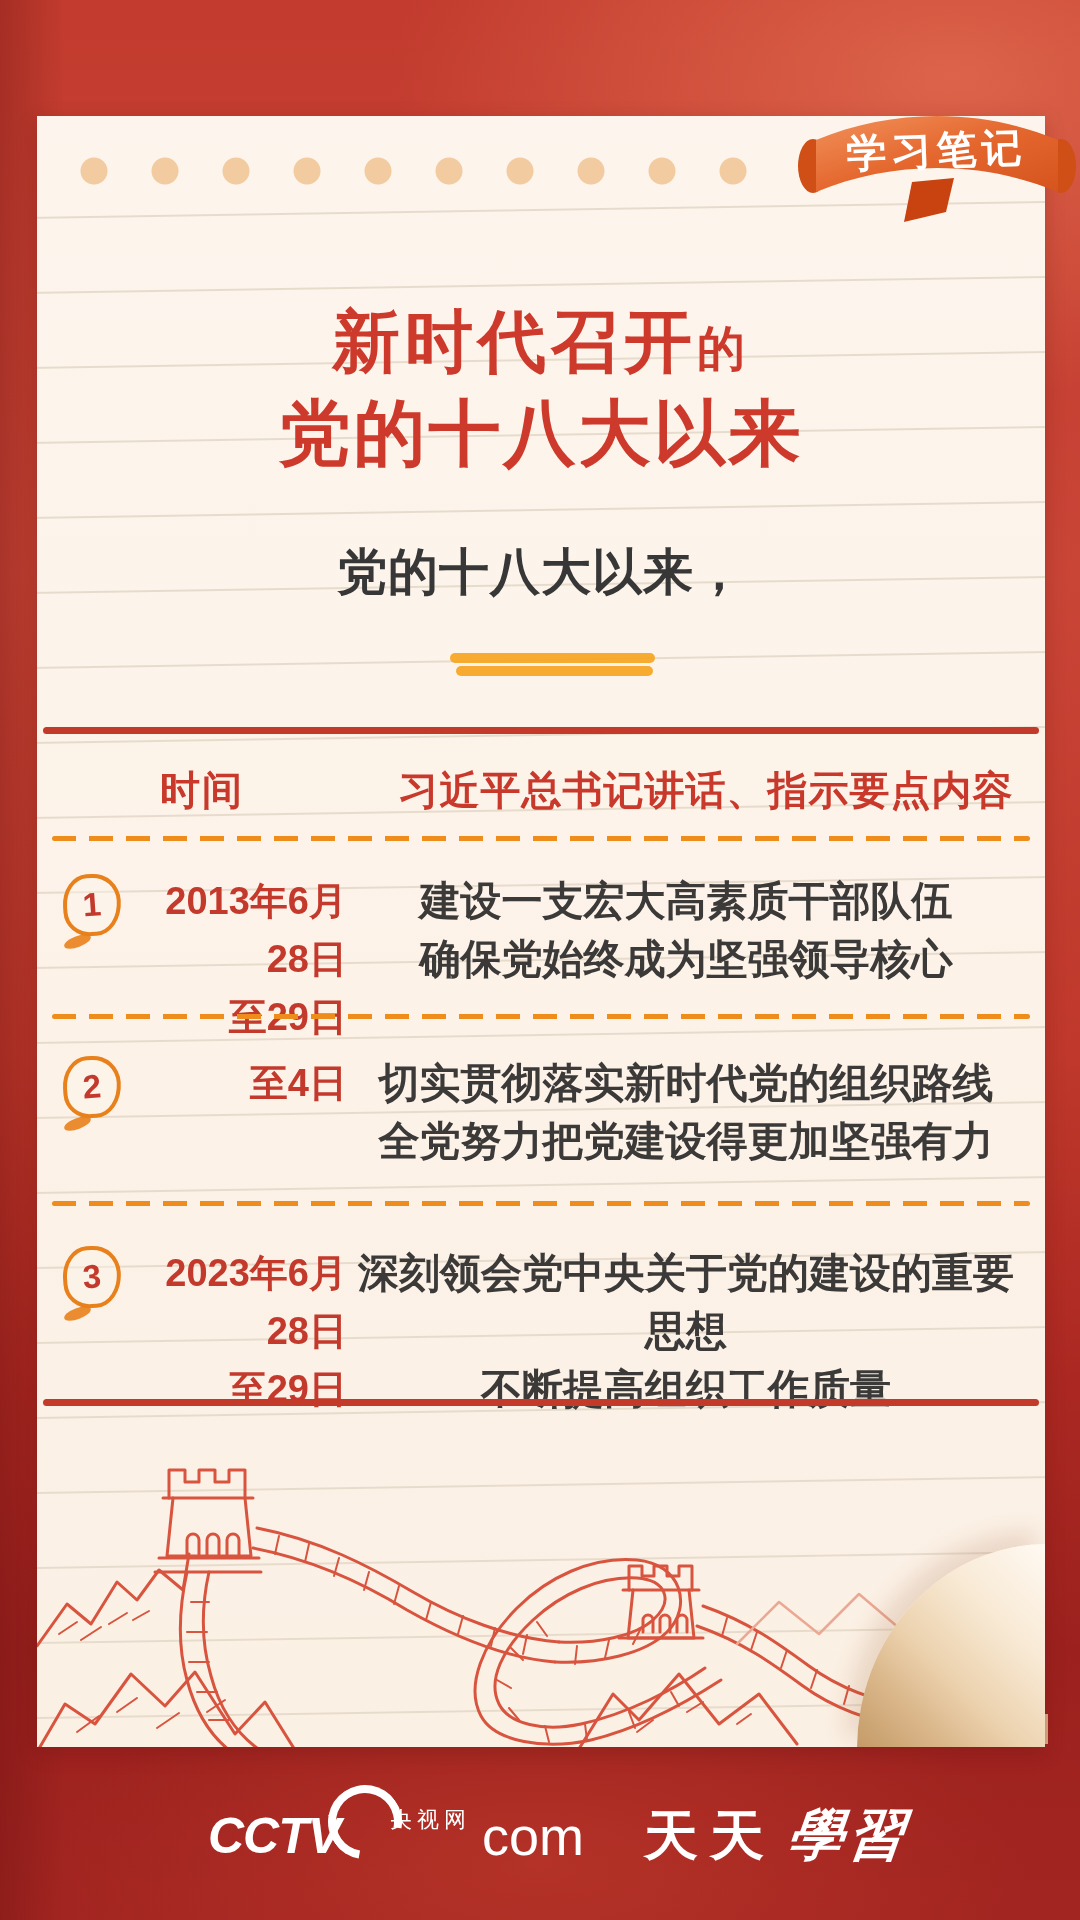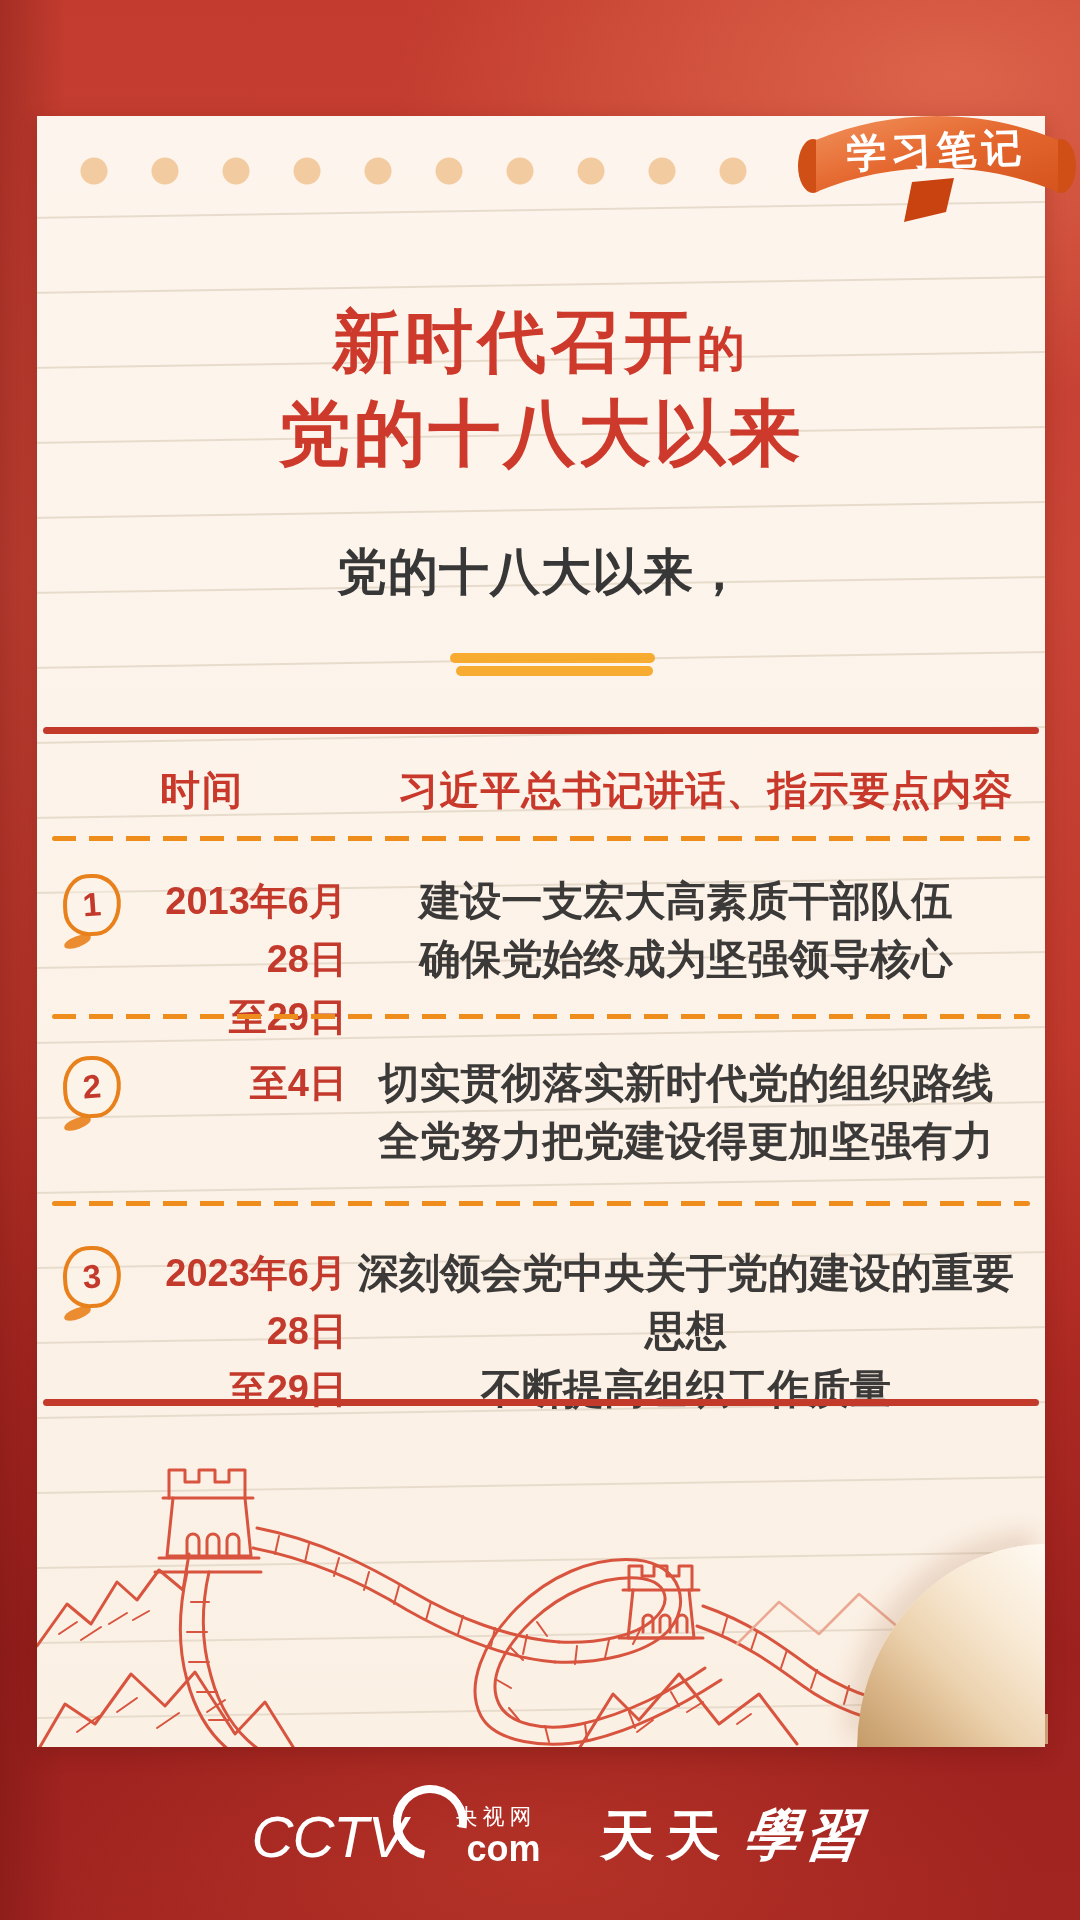--- a/index.html
+++ b/index.html
@@ -65,26 +65,26 @@
   .curl{position:absolute;right:-2px;bottom:-2px;width:190px;height:205px;z-index:3;
       border-top-left-radius:100%;
       background:linear-gradient(225deg,#fffaf3 0%,#f8e9d4 32%,#ecd2ae 58%,#d9b588 78%,#c49a67 100%);
       box-shadow:-12px -12px 22px rgba(150,80,40,.16);}
   
   .ribbon{position:absolute;left:796px;top:94px;width:282px;height:132px;z-index:6;}
   
   .footer{position:absolute;top:1798px;left:0;width:100%;display:flex;justify-content:center;align-items:center;
       gap:60px;color:#fff;z-index:2;}
   .cctv-logo{display:flex;align-items:center;}
-  .cctv-text{font-style:italic;font-weight:400;font-size:58px;letter-spacing:-1px;margin-left:36px;}
+  .cctv-text{font-style:italic;font-weight:700;font-size:50px;letter-spacing:-1px;margin-left:36px;}
   .cctv-ring{width:58px;height:58px;border:8px solid #fff;border-bottom-color:transparent;border-radius:50%;
       transform:rotate(-35deg);margin:-18px -16px 10px -12px;}
-  .cctv-col{display:flex;flex-direction:column;line-height:1;margin-left:4px;}
+  .cctv-col{display:flex;flex-direction:row;line-height:1;margin-left:4px;}
   .ysw{font-size:22px;letter-spacing:5px;margin-bottom:3px;}
-  .com{font-size:36px;font-weight:700;margin-left:11px;}
+  .com{font-size:54px;font-weight:400;margin-left:11px;}
   .brand{display:flex;align-items:baseline;gap:12px;}
   .b1{font-size:54px;font-weight:700;letter-spacing:12px;}
   .b2{font-size:56px;font-weight:600;font-style:italic;font-family:"DejaVu Serif",serif;
       transform:skewX(-6deg);letter-spacing:4px;}
 </style>
 </head>
 <body>
 
 <div class="canvas">
 

